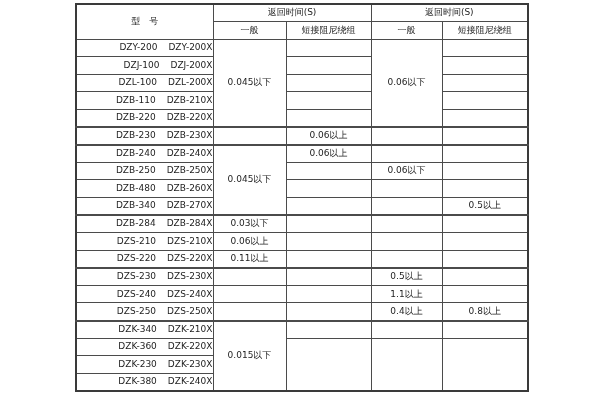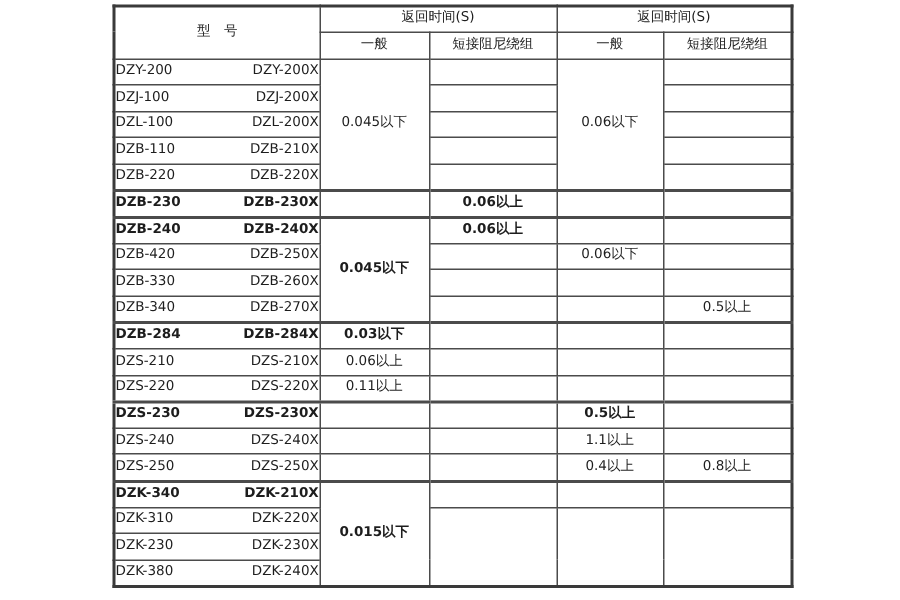--- a/index.html
+++ b/index.html
@@ -27,24 +27,24 @@
     line-height: 1;
     color: #1d1d1d;
     text-align: center;
     vertical-align: middle;
     white-space: nowrap;
     overflow: hidden;
   }
   .spec thead tr.h1 { height: 17px; }
   .spec thead tr.h2 { height: 18px; margin-left: 16px; }
   .spec tbody tr { height: 17.6px; }
-  .spec tbody tr.thick-top > td { border-top-width: 2px; font-weight: bold; }
+  .spec tbody tr.thick-top > td { border-top-width: 2px; }
   .model-inner {
     display: flex;
-    justify-content: space-between;
+    justify-content: flex-end;
     align-items: center;
     gap: 11px;
   }
 </style>
 </head>
 <body>
 
 <div class="stage">
   <table class="spec">
     <colgroup>
@@ -140,32 +140,32 @@
             </div>
           </td>
           <td rowspan="4">0.045以下</td>
           <td>0.06以上</td>
           <td></td>
           <td></td>
         </tr>
         <tr>
           <td>
             <div class="model-inner">
-              <span>DZB-420</span>
+              <span>DZB-250</span>
               <span>DZB-250X</span>
             </div>
           </td>
           <td></td>
           <td>0.06以下</td>
           <td></td>
         </tr>
         <tr>
           <td>
             <div class="model-inner">
-              <span>DZB-330</span>
+              <span>DZB-480</span>
               <span>DZB-260X</span>
             </div>
           </td>
           <td></td>
           <td></td>
           <td></td>
         </tr>
         <tr>
           <td>
             <div class="model-inner">
@@ -257,21 +257,21 @@
             </div>
           </td>
           <td rowspan="4">0.015以下</td>
           <td></td>
           <td></td>
           <td></td>
         </tr>
         <tr>
           <td>
             <div class="model-inner">
-              <span>DZK-310</span>
+              <span>DZK-360</span>
               <span>DZK-220X</span>
             </div>
           </td>
           <td rowspan="3"></td>
           <td rowspan="3"></td>
           <td rowspan="3"></td>
         </tr>
         <tr>
           <td>
             <div class="model-inner">

